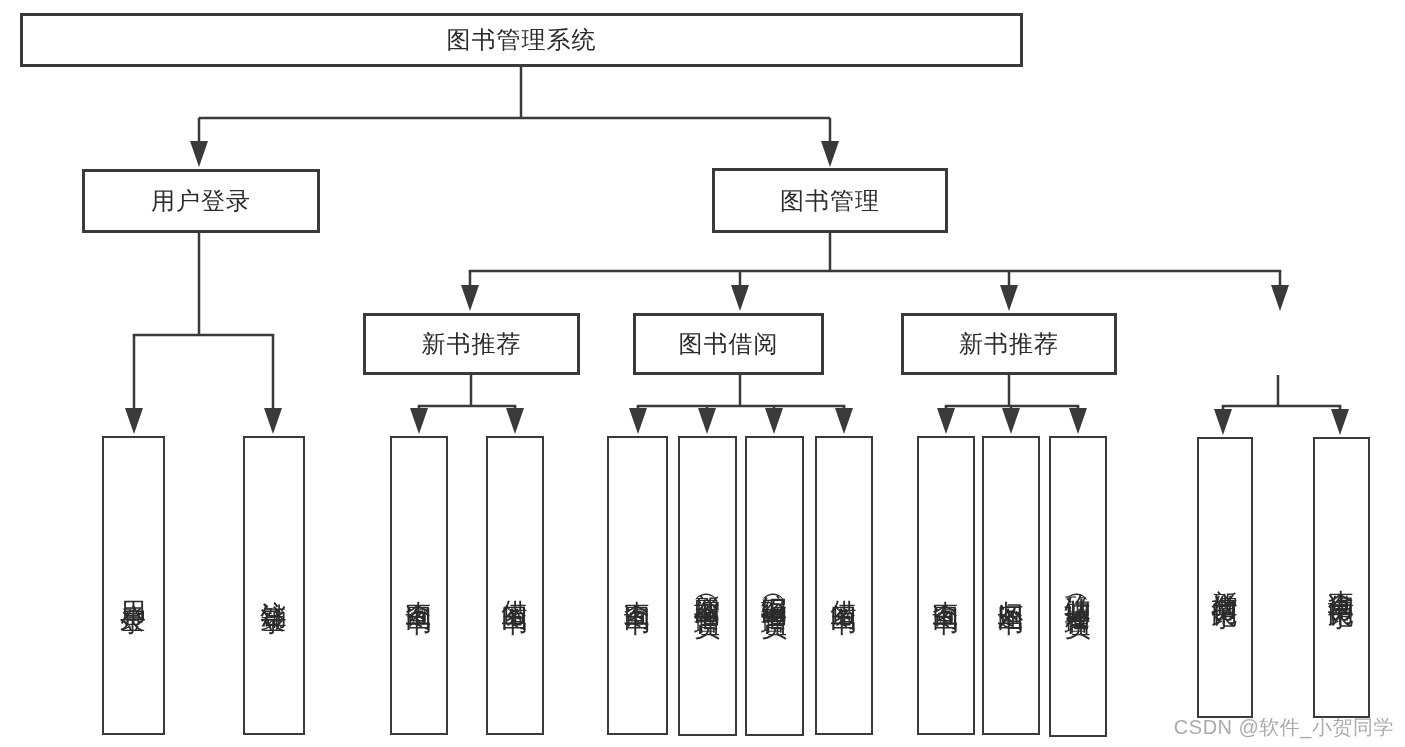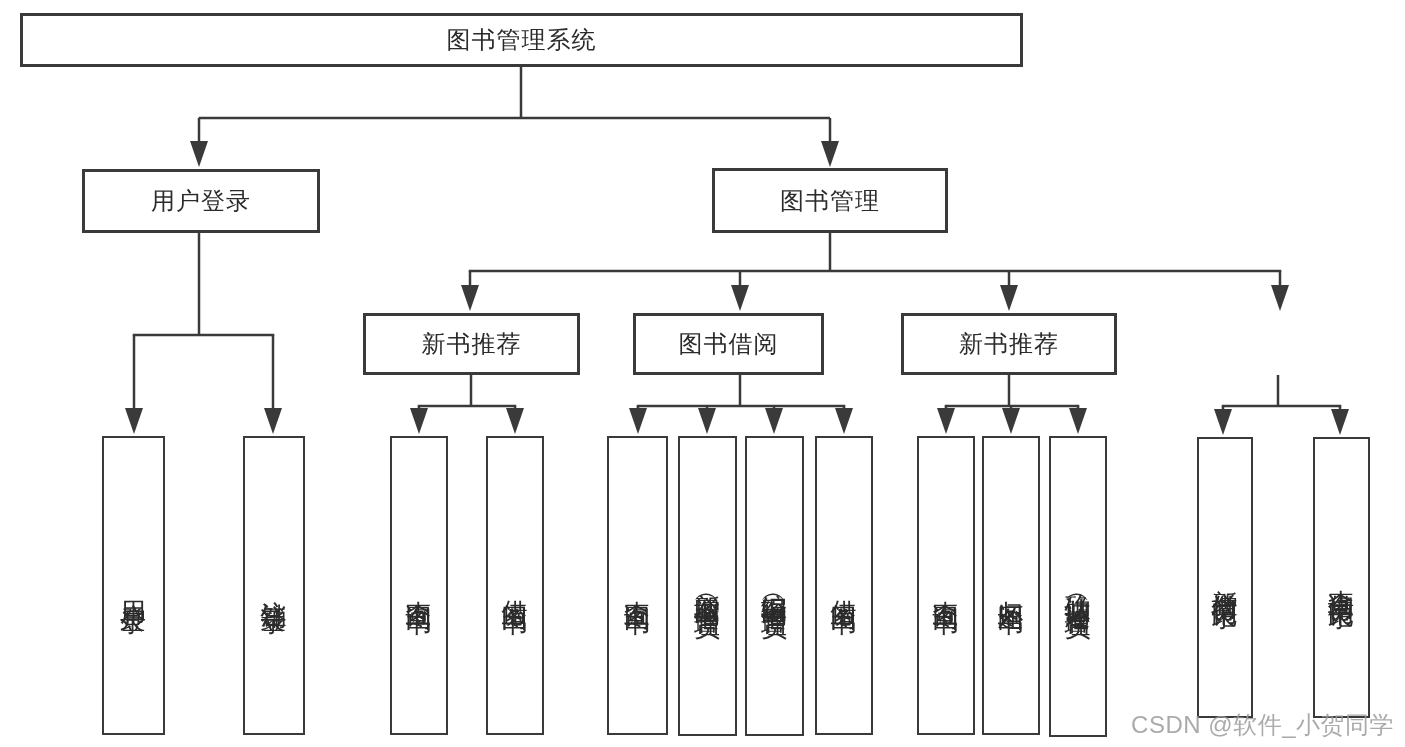--- a/index.html
+++ b/index.html
@@ -48,21 +48,21 @@
     writing-mode: vertical-rl;
     font-size: 26px;
     letter-spacing: 3px;
     line-height: 1;
     white-space: nowrap;
   }
   .watermark {
     position: absolute;
     right: 11px;
     bottom: 6px;
-    font-size: 24px;
+    font-size: 20px;
     color: rgba(155, 155, 155, 0.85);
     letter-spacing: 0.5px;
     white-space: nowrap;
   }
 </style>
 </head>
 <body>
 
 <div class="stage">
 

